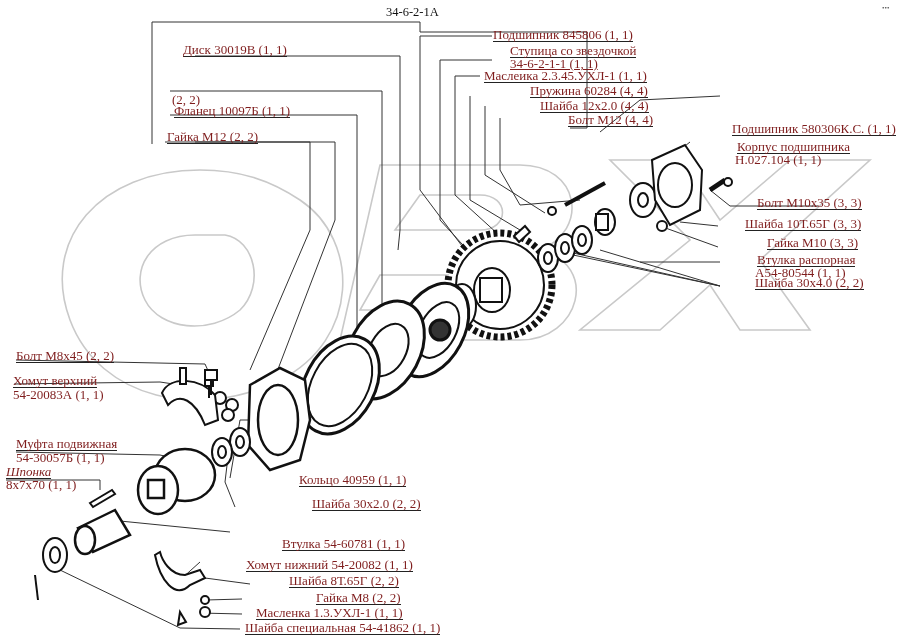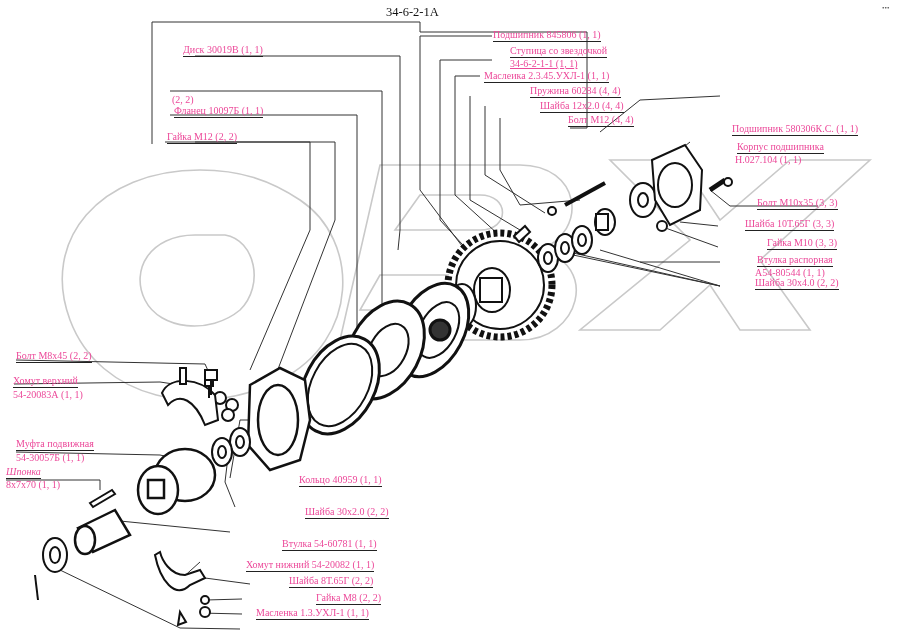--- a/index.html
+++ b/index.html
@@ -1,18 +1,18 @@
 <!DOCTYPE html>
 <html><head>
 <meta charset="utf-8">
 <style>
   html,body{margin:0;padding:0;background:#fff;}
   #stage{position:relative;width:900px;height:638px;overflow:hidden;background:#fff;font-family:"Liberation Serif","DejaVu Serif",serif;color:#111;}
   #art{position:absolute;left:0;top:0;}
-  .lbl{position:absolute;font-size:10px;line-height:13px;white-space:nowrap;color:#ec4899;}
+  .lbl{position:absolute;font-size:13px;line-height:13px;white-space:nowrap;color:#7f1d1d;}
   .ul{border-bottom:1.4px solid #222;padding-bottom:0;}
   .title{position:absolute;font-size:12.5px;}
   .mark{position:absolute;font-size:7px;color:#555;}
 </style>
 </head>
 <body>
 
 <div id="stage">
 
   <svg id="art" width="900" height="638" viewBox="0 0 900 638">
@@ -183,19 +183,20 @@
 
   <div class="lbl ul" style="left:16px;top:349px;text-align:right;">Болт М8х45 (2, 2)</div>
   <div class="lbl ul" style="left:13px;top:374px;">Хомут верхний</div>
   <div class="lbl" style="left:13px;top:388px;">54-20083А (1, 1)</div>
   <div class="lbl ul" style="left:16px;top:437px;">Муфта подвижная</div>
   <div class="lbl" style="left:16px;top:451px;">54-30057Б (1, 1)</div>
   <div class="lbl ul" style="left:6px;top:465px;font-style:italic;">Шпонка</div>
   <div class="lbl" style="left:6px;top:478px;">8х7х70 (1, 1)</div>
 
   <div class="lbl ul" style="left:299px;top:473px;">Кольцо 40959 (1, 1)</div>
-  <div class="lbl ul" style="left:305px;top:497px;margin-top:8px;">Шайба 30х2.0 (2, 2)</div>
+  <div class="lbl ul" style="left:312px;top:497px;">Шайба 30х2.0 (2, 2)</div>
   <div class="lbl ul" style="left:282px;top:537px;">Втулка 54-60781 (1, 1)</div>
   <div class="lbl ul" style="left:246px;top:558px;">Хомут нижний 54-20082 (1, 1)</div>
   <div class="lbl ul" style="left:289px;top:574px;">Шайба 8Т.65Г (2, 2)</div>
   <div class="lbl ul" style="left:316px;top:591px;">Гайка М8 (2, 2)</div>
   <div class="lbl ul" style="left:256px;top:606px;">Масленка 1.3.УХЛ-1 (1, 1)</div>
+  <div class="lbl ul" style="left:245px;top:621px;">Шайба специальная 54-41862 (1, 1)</div>
 </div>
 
 </body></html>

